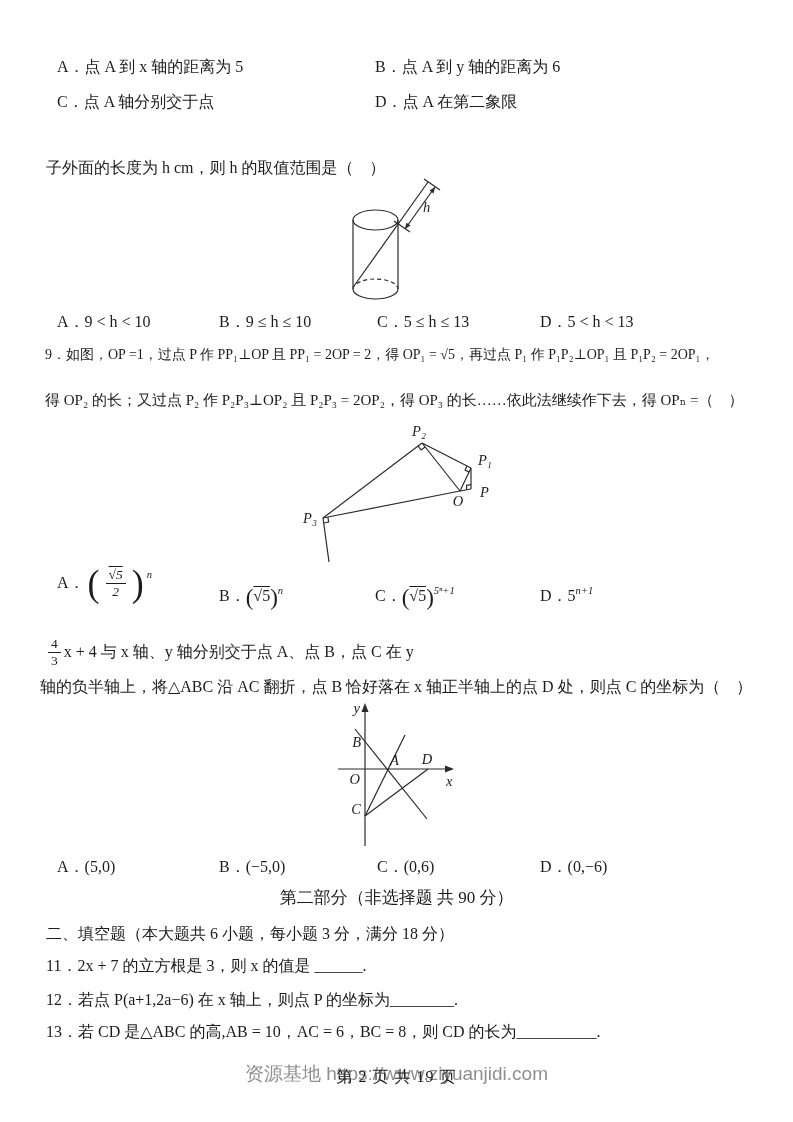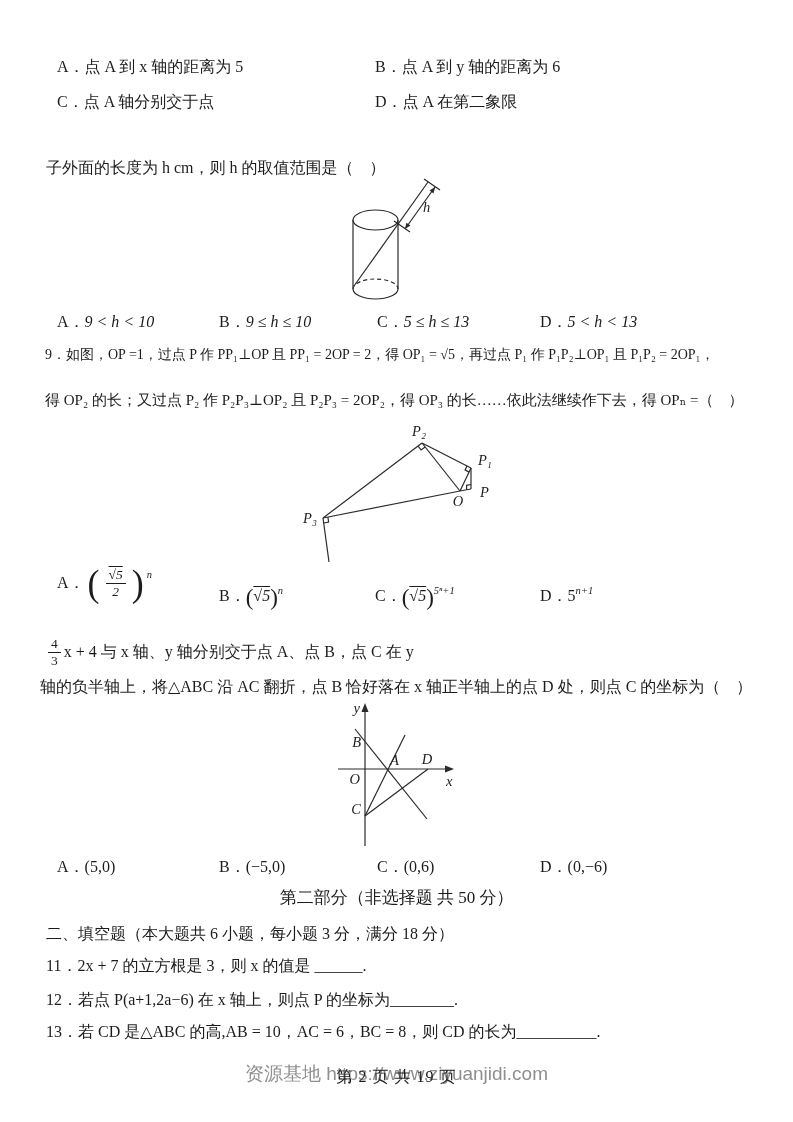--- a/index.html
+++ b/index.html
@@ -1,20 +1,20 @@
 <!DOCTYPE html>
 <html><head>
 <meta charset="utf-8">
 <style>
   html,body{margin:0;padding:0;background:#ffffff;}
   .page{position:relative;width:793px;height:1122px;background:#ffffff;overflow:hidden;
         font-family:"Liberation Serif","DejaVu Serif","DejaVu Sans",serif;color:#1c1c1c;}
   .line{position:absolute;white-space:nowrap;font-size:16px;line-height:1.3;}
   .opt{position:absolute;white-space:nowrap;font-size:16px;}
-  .mi{font-style:italic;}
+  .mi{}
   .sup{font-size:10.5px;vertical-align:7px;font-style:italic;letter-spacing:0;}
   .sqrt{text-decoration:overline;}
   .frac{display:inline-flex;flex-direction:column;align-items:center;font-size:13.5px;
         line-height:1.15;vertical-align:middle;margin:0 3px;font-style:italic;}
   .frac .fnum{padding:0 3px;border-bottom:1.2px solid #1c1c1c;}
   .bigp{font-size:36px;font-weight:300;line-height:.9;transform:scaleY(1.05);font-style:normal;}
   .bigp2{font-size:23px;line-height:1;vertical-align:-4px;font-weight:300;}
   .flexrow{display:inline-flex;align-items:center;}
   .figsvg{position:absolute;overflow:visible;}
   .figsvg text{font-family:"Liberation Serif","DejaVu Serif",serif;font-size:14.5px;font-style:italic;fill:#1c1c1c;}
@@ -126,21 +126,21 @@
     <text x="64" y="64">A</text>
     <text x="101" y="63" text-anchor="middle">D</text>
     <text x="35" y="113" text-anchor="end">C</text>
   </svg>
 
   <span class="opt" style="left:57px;top:857px"><span>A．</span><span>(5,0)</span></span>
   <span class="opt" style="left:219px;top:857px"><span>B．</span><span>(−5,0)</span></span>
   <span class="opt" style="left:377px;top:857px"><span>C．</span><span>(0,6)</span></span>
   <span class="opt" style="left:540px;top:857px"><span>D．</span><span>(0,−6)</span></span>
 
-  <div class="center-line" style="top:886px">第二部分（非选择题  共 50 分）</div>
+  <div class="center-line" style="top:886px">第二部分（非选择题  共 90 分）</div>
   <div class="line" style="left:46px;top:924px">二、填空题（本大题共 6 小题，每小题 3 分，满分 18 分）</div>
 
   <div class="line" style="left:46px;top:956px">11．2x + 7 的立方根是 3，则 x 的值是 ______.</div>
   <div class="line" style="left:46px;top:990px">12．若点 P(a+1,2a−6) 在 x 轴上，则点 P 的坐标为________.</div>
   <div class="line" style="left:46px;top:1022px">13．若 CD 是△ABC 的高,AB = 10，AC = 6，BC = 8，则 CD 的长为__________.</div>
 
   <div class="watermark">资源基地 https://www.ziyuanjidi.com</div>
   <div class="pageno">第 2 页 共 19 页</div>
 
 </div>

